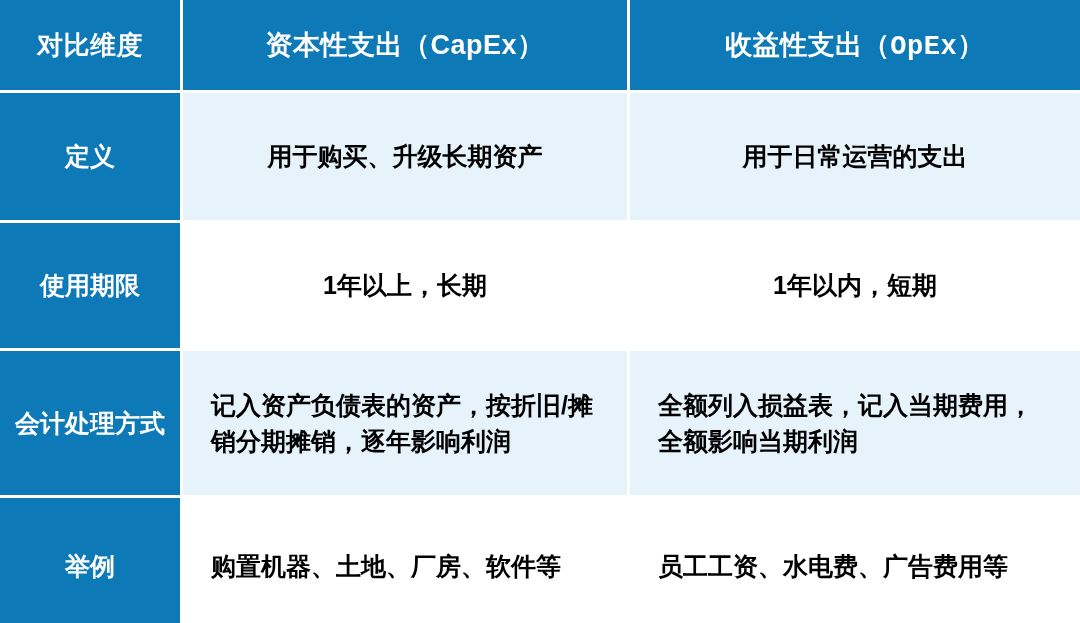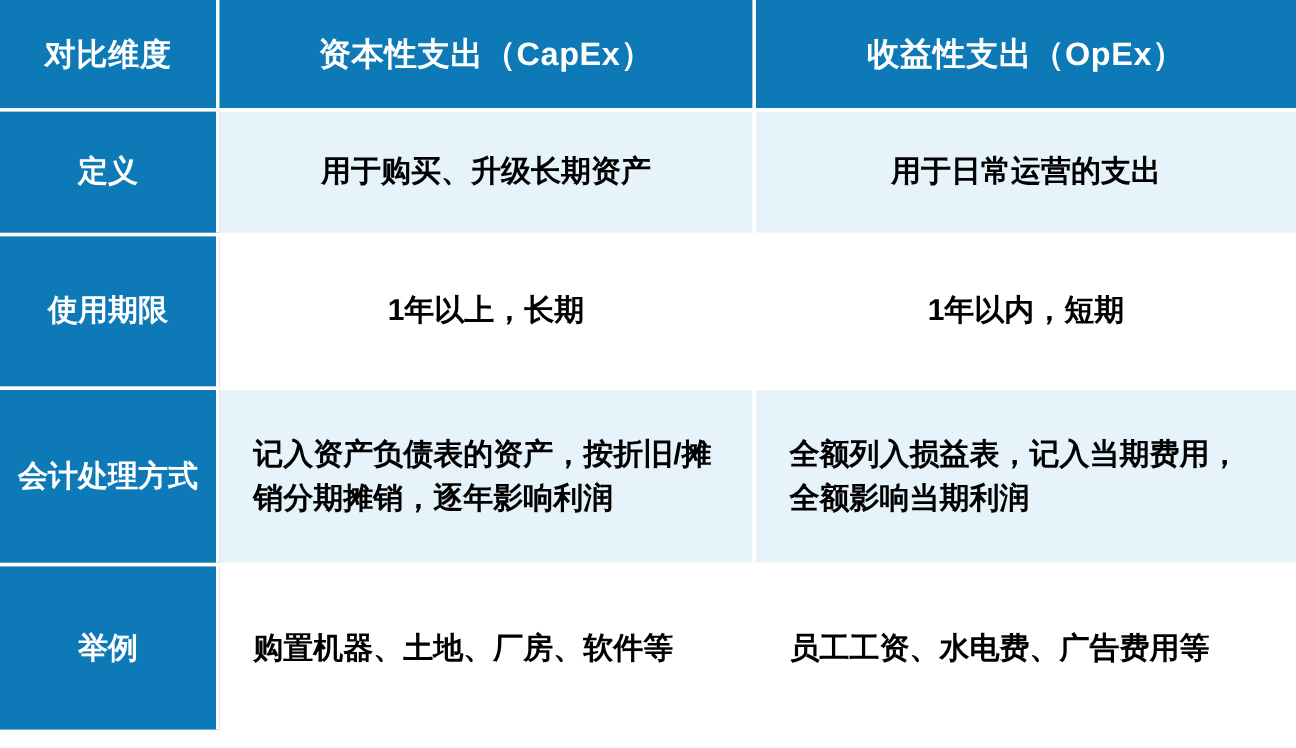--- a/index.html
+++ b/index.html
@@ -39,21 +39,21 @@
     font-weight: bold;
     font-size: 27px;
     text-align: center;
     vertical-align: middle;
     height: 90px;
     padding: 0 8px;
     letter-spacing: 0.5px;
     box-sizing: border-box;
     border-right: 3px solid #ffffff;
   }
-  .hdr-cell.last { border-right: none; }
+  .hdr-cell.last { border-right: none; font-family: Liberation Mono, monospace; }
   .hdr-cell.dim { font-size: 26px; }
 
   
   .dim-cell {
     background: #0d79b7;
     color: #ffffff;
     font-weight: bold;
     font-size: 25px;
     text-align: center;
     vertical-align: middle;
@@ -78,21 +78,21 @@
   }
   .data-cell.last { border-right: none; }
 
   .bg-tint  { background: #e7f3fa; }
   .bg-plain { background: #ffffff; }
 
   .align-center { text-align: center; }
   .align-left   { text-align: left; }
 
   
-  .row-def  .dim-cell, .row-def  .data-cell { height: 104px; }
+  .row-def  .dim-cell, .row-def  .data-cell { height: 130px; }
   .row-life .dim-cell, .row-life .data-cell { height: 128px; }
   .row-acct .dim-cell, .row-acct .data-cell { height: 147px; }
   .row-ex   .dim-cell, .row-ex   .data-cell { height: 139px; }
 </style>
 </head>
 <body>
 
 <div class="table-wrap">
   <table class="table">
     <colgroup>

